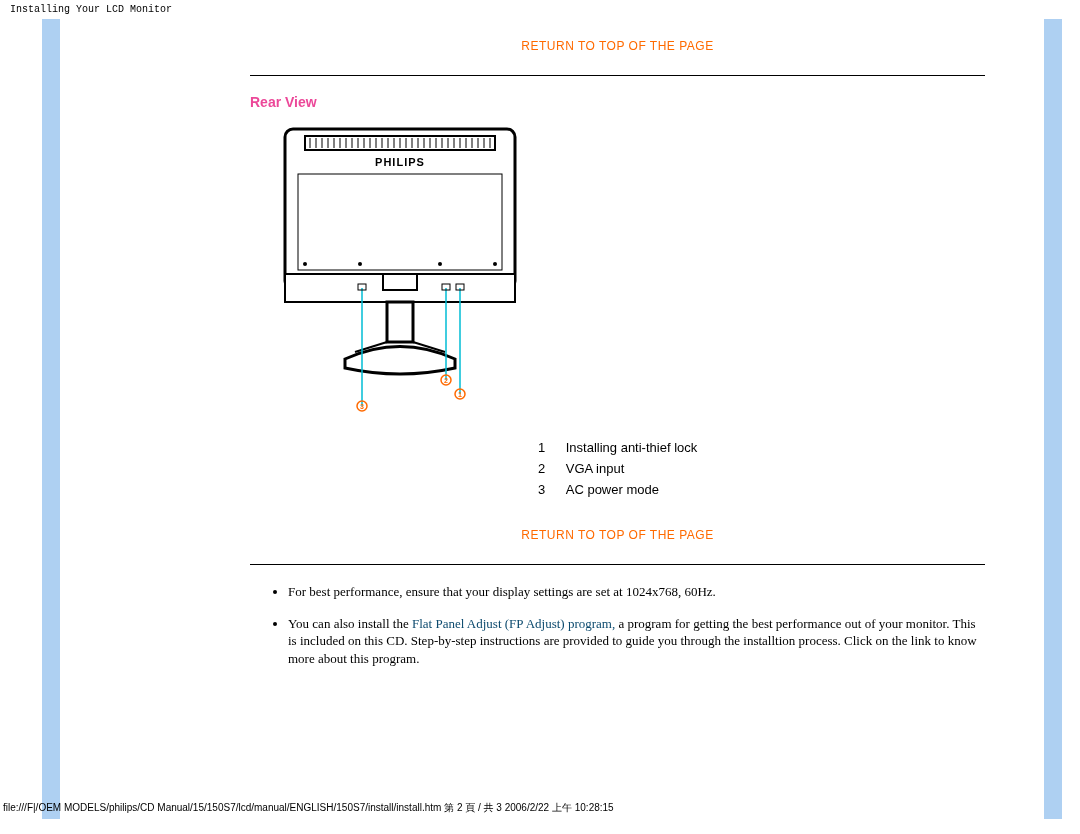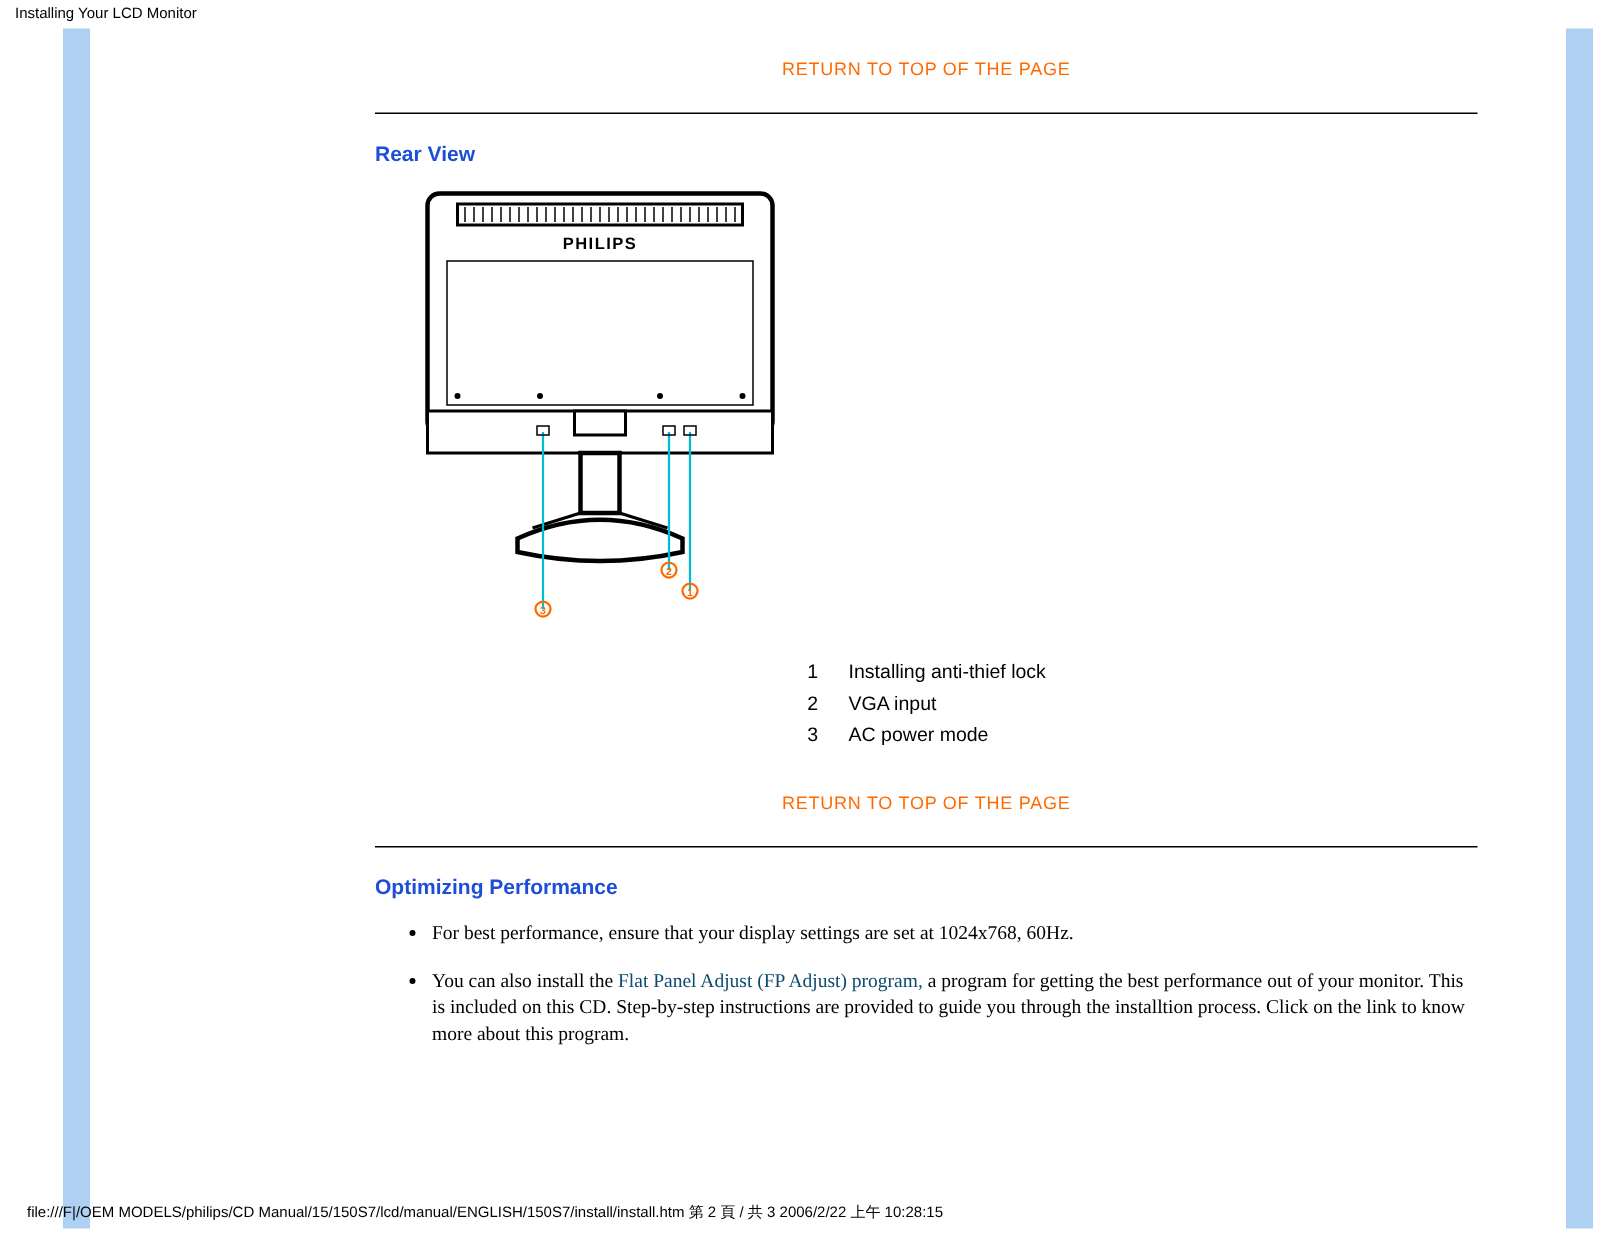--- a/index.html
+++ b/index.html
@@ -10,20 +10,21 @@
     font-family: Arial, Helvetica, sans-serif;
     font-size: 13px;
     color: #000;
     background: #fff;
     overflow: hidden;
   }
   .header-strip {
     font-size: 10px;
     padding: 4px 0 4px 10px;
     color: #000;
+    font-family: Liberation Mono, monospace;
   }
   .left-bar {
     position: absolute;
     left: 42px;
     top: 0;
     bottom: 0;
     width: 18px;
     background: #aed0f2;
   }
   .right-bar {
@@ -46,21 +47,21 @@
     letter-spacing: 0.5px;
     margin: 10px 0 22px 0;
   }
   .return-link span { cursor: pointer; }
   hr.divider {
     border: none;
     border-top: 1px solid #000;
     margin: 0 0 18px 0;
   }
   .section-heading {
-    color: #1d4ed8;
+    color: #ec4899;
     font-weight: bold;
     font-size: 14px;
     margin: 6px 0 14px 0;
   }
   .rear-image {
     margin-bottom: 20px;
   }
   .callout-table {
     margin: 0 auto 28px auto;
     border-collapse: separate;
@@ -97,21 +98,21 @@
     font-weight: bold;
   }
   .note-block .bold {
     font-weight: bold;
   }
   .fp-link {
     color: #0c4a6e;
   }
   .footer-strip {
     position: absolute;
-    left: 18px;
+    left: 3px;
     bottom: 4px;
     font-size: 10px;
     color: #000;
     white-space: nowrap;
   }
   .page-body {
     position: relative;
     height: 800px;
   }
 </style>
@@ -228,21 +229,20 @@
       </tr>
     </tbody>
       </table>
 
     <div class="return-link">
       <span>RETURN TO TOP OF THE PAGE</span>
     </div>
 
     <hr class="divider">
 
-    <div class="section-heading">Optimizing Performance</div>
 
     <ul class="perf">
       <li>For best performance, ensure that your display settings are set at 1024x768, 60Hz.</li>
     </ul>
 
 
     <ul class="perf">
       <li>
         <span>You can also install the </span><span class="fp-link">Flat Panel Adjust (FP Adjust) program,</span><span> a program for getting the best performance out of your monitor. This is included on this CD. Step-by-step instructions are provided to guide you through the installtion process. Click on the link to know more about this program.</span>
       </li>

